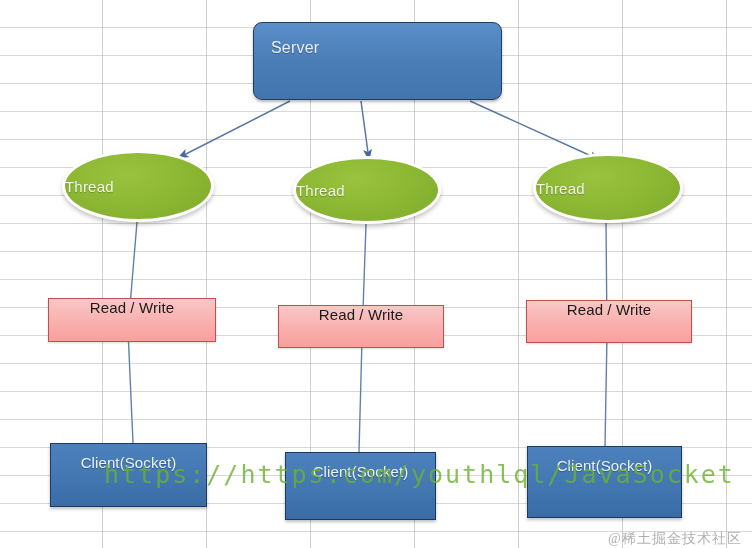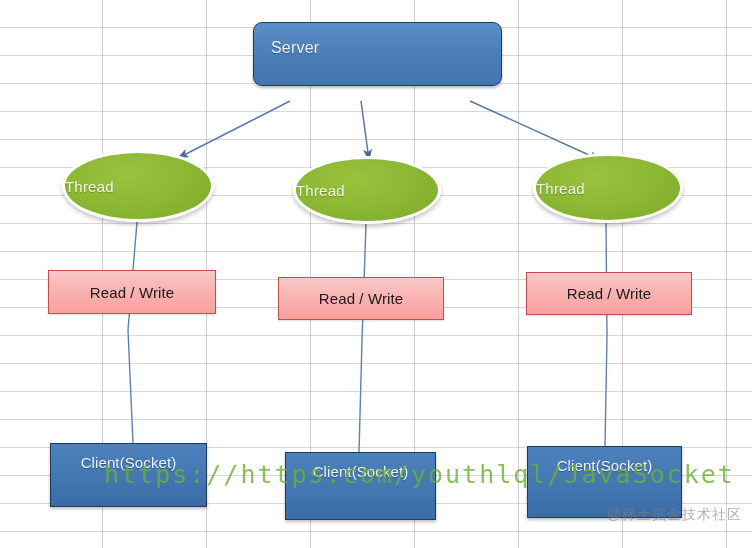--- a/index.html
+++ b/index.html
@@ -24,21 +24,21 @@
     background-size:104px 28px;
     background-position:-2px -1px;
     pointer-events:none;
   }
   
   #wires{position:absolute;left:0;top:0;width:752px;height:548px;pointer-events:none;}
   
   .node{position:absolute;box-sizing:border-box;}
 
   .server-box{
-    left:253px;top:22px;width:249px;height:64px;
+    left:253px;top:22px;width:249px;height:78px;
     border-radius:9px;
     background:linear-gradient(to bottom,#5b8fc9 0%,#4a7cb5 55%,#4275ad 100%);
     border:1.6px solid #1f3d63;
     box-shadow:0 2px 3px rgba(0,0,0,0.28);
   }
   .server-label{
     position:absolute;left:17px;top:16px;
     color:#e8f0f8;font-size:16px;letter-spacing:0.2px;
     text-shadow:0 1px 1px rgba(0,0,0,0.30);
   }
@@ -54,22 +54,23 @@
     color:#f2f7e6;font-size:15px;letter-spacing:0.2px;
     text-shadow:0 1px 1px rgba(0,0,0,0.25);
   }
   .thread-1{left:62px;top:150px;width:152px;height:72px;}
   .thread-2{left:293px;top:156px;width:148px;height:68px;}
   .thread-3{left:533px;top:153px;width:150px;height:70px;}
 
   .rw-box{
     background:linear-gradient(to bottom,#f7c8c7 0%,#f9b6b4 40%,#fa9f9d 100%);
     border:1.4px solid #c0504d;
-    display:flex;align-items:center;justify-content:center;
+    display:flex;justify-content:center;
     box-shadow:0 1px 2px rgba(0,0,0,0.15);
+    margin-top:28px;
   }
   .rw-label{color:#1a1a1a;font-size:15px;letter-spacing:0.1px;}
   .rw-1{left:48px;top:270px;width:168px;height:44px;}
   .rw-2{left:278px;top:277px;width:166px;height:43px;}
   .rw-3{left:526px;top:272px;width:166px;height:43px;}
 
   .client-box{
     background:linear-gradient(to bottom,#4d81bd 0%,#4176b0 60%,#3a6ba4 100%);
     border:1.8px solid #1d3b61;
     display:flex;align-items:flex-start;justify-content:center;
@@ -86,22 +87,22 @@
   
   .wm-url{
     position:absolute;left:104px;top:460px;
     font-family:"DejaVu Sans Mono","Liberation Mono",monospace;
     font-size:25px;letter-spacing:2px;
     color:rgba(108,178,48,0.80);
     white-space:nowrap;
     pointer-events:none;
   }
   .wm-corner{
-    position:absolute;right:10px;bottom:24px;
-    font-family:Liberation Sans, sans-serif;
+    position:absolute;right:10px;bottom:0;
+    font-family:Liberation Serif, serif;
     font-size:14px;
     color:rgba(128,128,128,0.62);
     letter-spacing:1px;
     white-space:nowrap;
     pointer-events:none;
   }
 </style>
 </head>
 <body>
 

